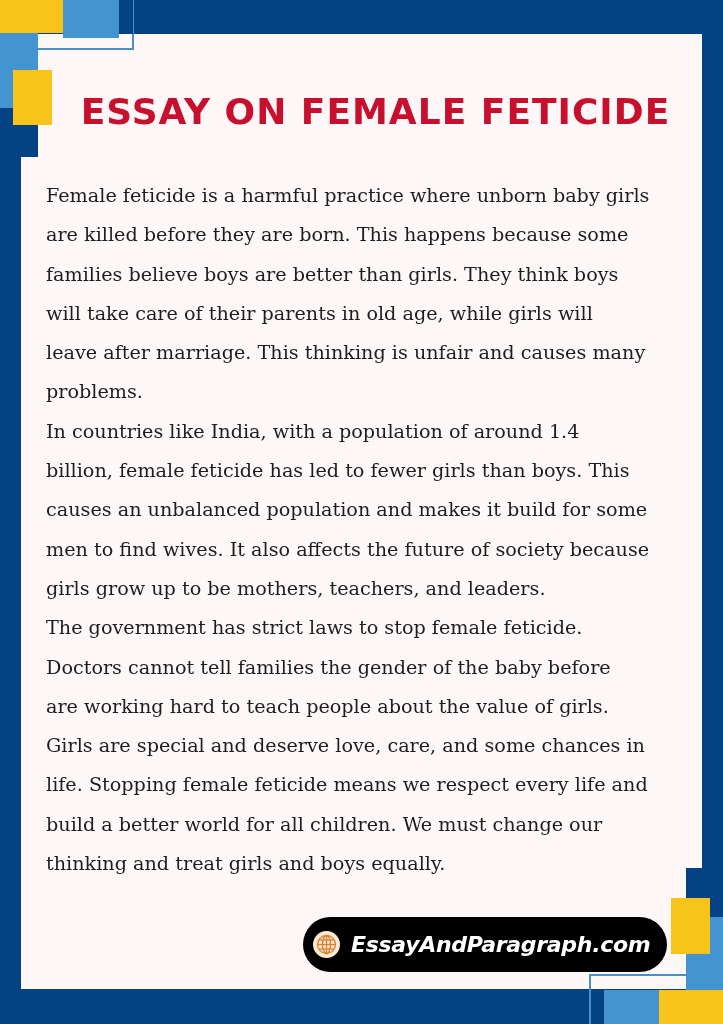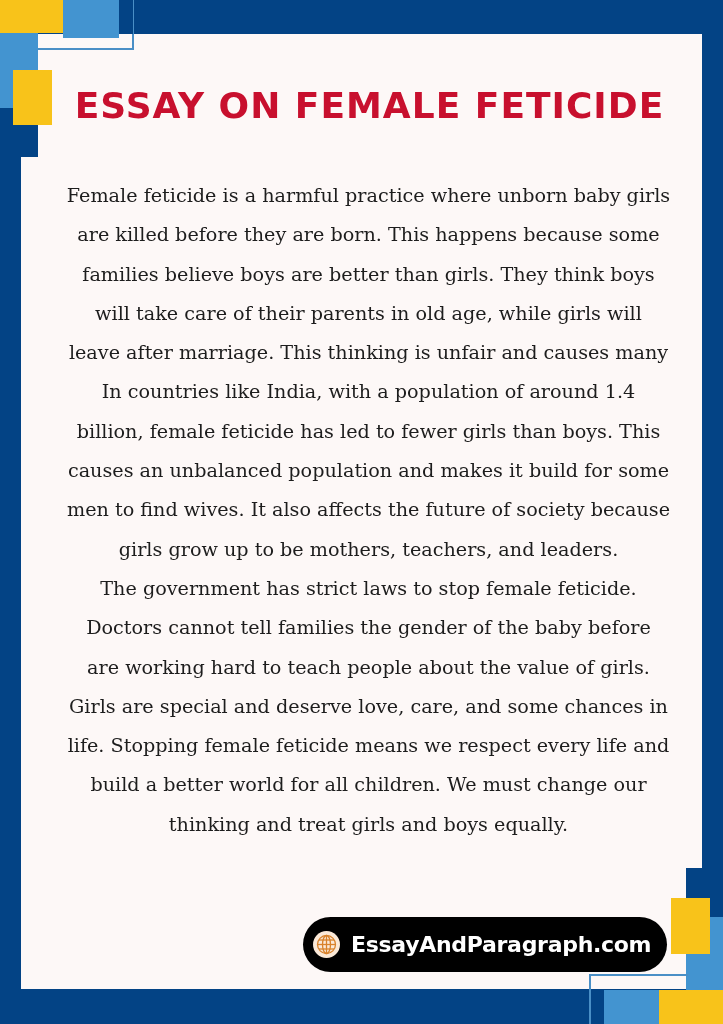--- a/index.html
+++ b/index.html
@@ -34,28 +34,27 @@
     .title {
       left: 21px; top: 74px; width: 681px; text-align: center;
       font-family: "DejaVu Sans", sans-serif; font-weight: bold;
       font-size: 36px; letter-spacing: 1px; color: #c8102e;
       line-height: 48px;
     }
     .body-text {
       left: 46px; top: 176px; width: 645px;
       font-family: "DejaVu Serif", serif; font-size: 19.2px; color: #1d1d1d;
       line-height: 39.3px;
-      text-align: center;
     }
     .body-text .line { display: block; white-space: nowrap; }
 
     .pill {
       left: 303px; top: 917px; width: 364px; height: 55px;
       background: #000; border-radius: 28px;
-      display: flex; align-items: center;
+      display: flex; align-items: center; font-style: italic;
     }
     .globe {
       width: 27px; height: 27px; border-radius: 50%; background: #fbe9d8;
       margin-left: 10px; display: flex; align-items: center; justify-content: center;
     }
     .pill-label {
       margin-left: 11px; color: #ffffff;
       font-family: "DejaVu Sans", sans-serif; font-weight: bold; font-size: 22px;
       letter-spacing: -0.3px;
     }
@@ -73,28 +72,29 @@
 <div class="abs tl-lightblue-top"></div>
 <div class="abs tl-yellow-top"></div>
 <div class="abs tl-yellow-square"></div>
 
 <div class="abs br-lightblue-right"></div>
 <div class="abs br-outline"></div>
 <div class="abs br-lightblue-bottom"></div>
 <div class="abs br-yellow-bottom"></div>
 <div class="abs br-yellow-square"></div>
 
-<h1 class="abs title" style="margin:8px">ESSAY ON FEMALE FETICIDE</h1>
+<h1 class="abs title" style="margin:14px">ESSAY ON FEMALE FETICIDE</h1>
 
 <div class="abs body-text">
   <span class="line">Female feticide is a harmful practice where unborn baby girls</span>
   <span class="line">are killed before they are born. This happens because some</span>
   <span class="line">families believe boys are better than girls. They think boys</span>
   <span class="line">will take care of their parents in old age, while girls will</span>
   <span class="line">leave after marriage. This thinking is unfair and causes many</span>
+  <span class="line">problems.</span>
   <span class="line">In countries like India, with a population of around 1.4</span>
   <span class="line">billion, female feticide has led to fewer girls than boys. This</span>
   <span class="line">causes an unbalanced population and makes it build for some</span>
   <span class="line">men to find wives. It also affects the future of society because</span>
   <span class="line">girls grow up to be mothers, teachers, and leaders.</span>
   <span class="line">The government has strict laws to stop female feticide.</span>
   <span class="line">Doctors cannot tell families the gender of the baby before</span>
   <span class="line">are working hard to teach people about the value of girls.</span>
   <span class="line">Girls are special and deserve love, care, and some chances in</span>
   <span class="line">life. Stopping female feticide means we respect every life and</span>

